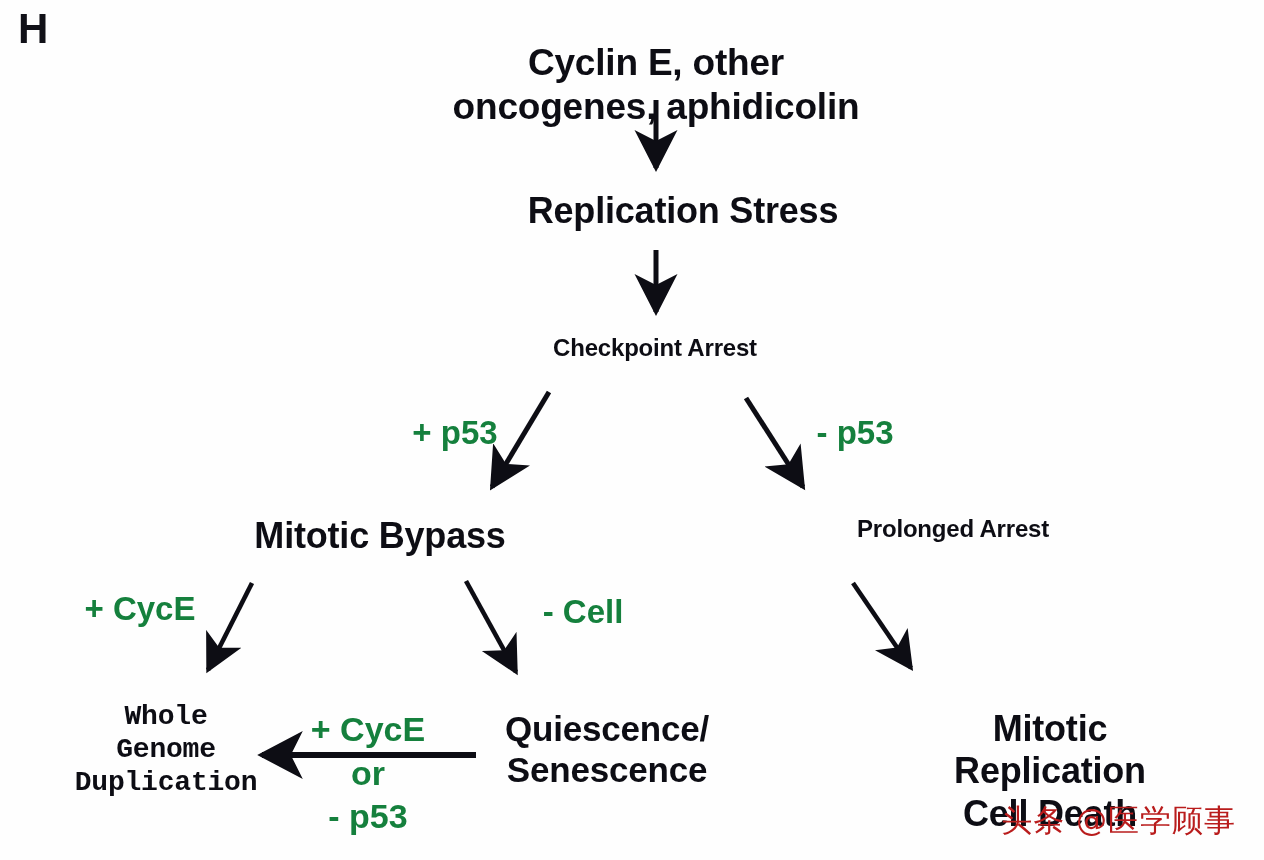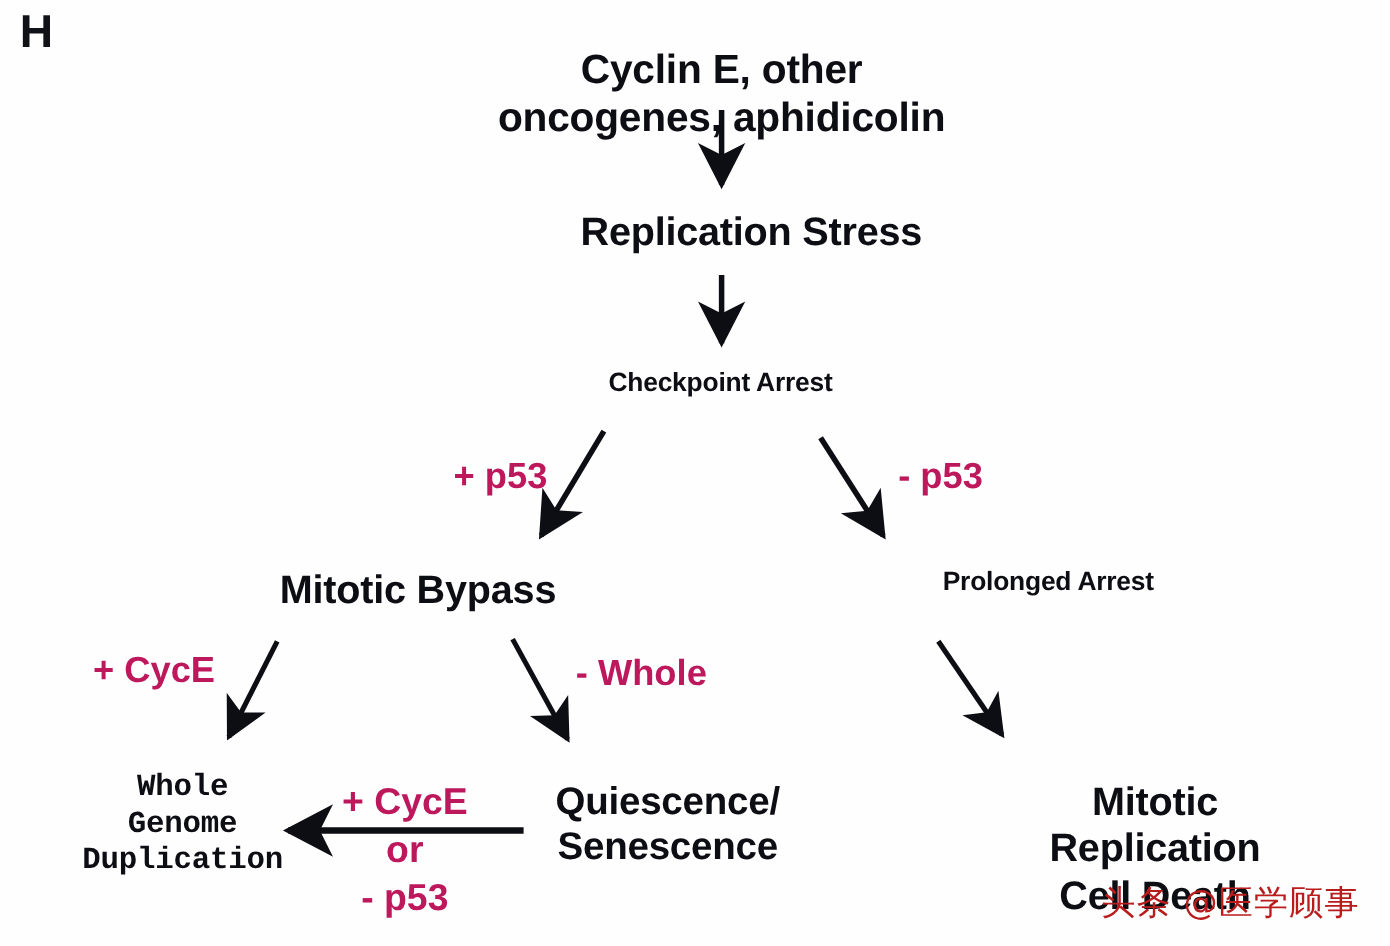--- a/index.html
+++ b/index.html
@@ -30,21 +30,21 @@
   }
   .panel-label {
     position: absolute;
     font-weight: bold;
     color: #111118;
     font-size: 42px;
     line-height: 1;
   }
   .edge-label {
     position: absolute;
-    color: #be185d;
+    color: #15803d;
     font-weight: bold;
     font-size: 33px;
     line-height: 1.2;
     white-space: pre-line;
     text-align: center;
     transform: translateX(-50%);
   }
   svg.arrows {
     position: absolute;
     left: 0;
@@ -123,20 +123,20 @@
 Genome
 Duplication</div>
   <div class="node n-quies">Quiescence/
 Senescence</div>
   <div class="node n-mitcat">Mitotic Replication
 Cell Death</div>
 
   <div class="edge-label l-p53p">+ p53</div>
   <div class="edge-label l-p53m">- p53</div>
   <div class="edge-label l-cyce-p">+ CycE</div>
-  <div class="edge-label l-cyce-m">- Whole</div>
+  <div class="edge-label l-cyce-m">- Cell</div>
   <div class="edge-label l-horiz">+ CycE
 or
 - p53</div>
 
   <div class="watermark">头条 @医学顾事</div>
 
 </div>
 
 </body></html>

